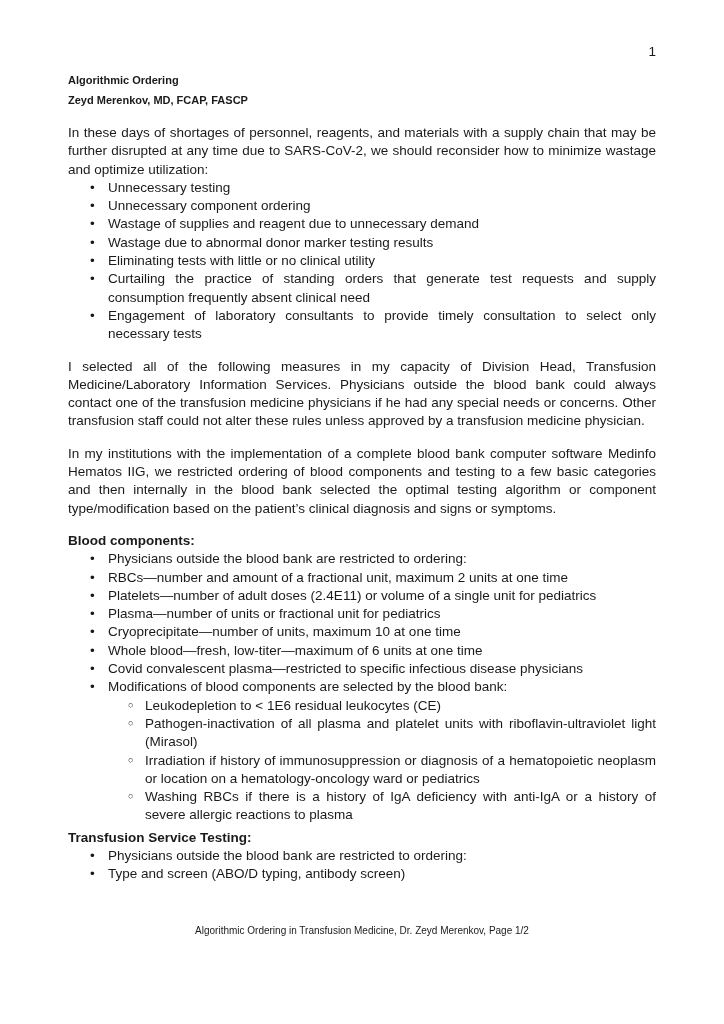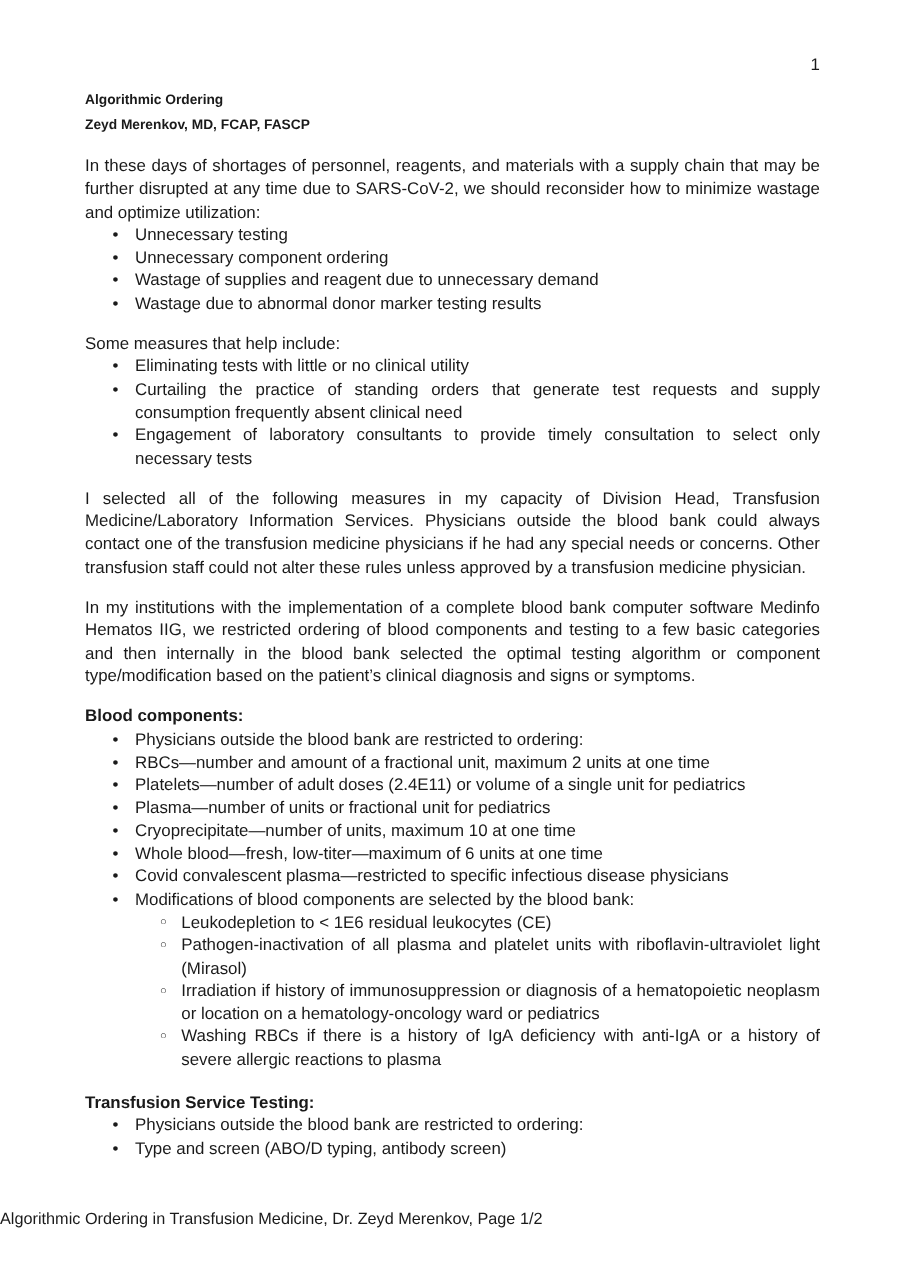--- a/index.html
+++ b/index.html
@@ -37,21 +37,21 @@
     line-height: 20px;
   }
   .para {
     text-align: justify;
     margin: 0;
   }
   .gap {
     margin-top: 14px;
   }
   .gap-sm {
-    margin-top: 16px;
+    margin-top: 4px;
   }
   .section-heading {
     font-weight: bold;
   }
   .li {
     display: flex;
   }
   .li .marker {
     flex: 0 0 auto;
     width: 18px;
@@ -62,25 +62,25 @@
     text-align: justify;
   }
   .li.sub .marker {
     width: 17px;
     margin-left: 60px;
     font-size: 9px;
     transform: translateY(-1px);
   }
   .footer {
     position: absolute;
-    top: 966px;
+    top: 922px;
     left: 0;
     right: 0;
-    text-align: left;
-    font-size: 13px;
+    text-align: center;
+    font-size: 10px;
   }
 </style>
 </head>
 <body>
 
 <div class="page">
 
   <div class="page-number">1</div>
 
   <div class="content">
@@ -104,21 +104,20 @@
       <div class="li">
         <span class="marker">•</span>
         <span class="txt">Wastage of supplies and reagent due to unnecessary demand</span>
       </div>
       <div class="li">
         <span class="marker">•</span>
         <span class="txt">Wastage due to abnormal donor marker testing results</span>
       </div>
     </div>
 
-    <p class="para gap">Some measures that help include:</p>
 
     <div>
       <div class="li">
         <span class="marker">•</span>
         <span class="txt">Eliminating tests with little or no clinical utility</span>
       </div>
       <div class="li">
         <span class="marker">•</span>
         <span class="txt">Curtailing the practice of standing orders that generate test requests and supply consumption frequently absent clinical need</span>
       </div>

